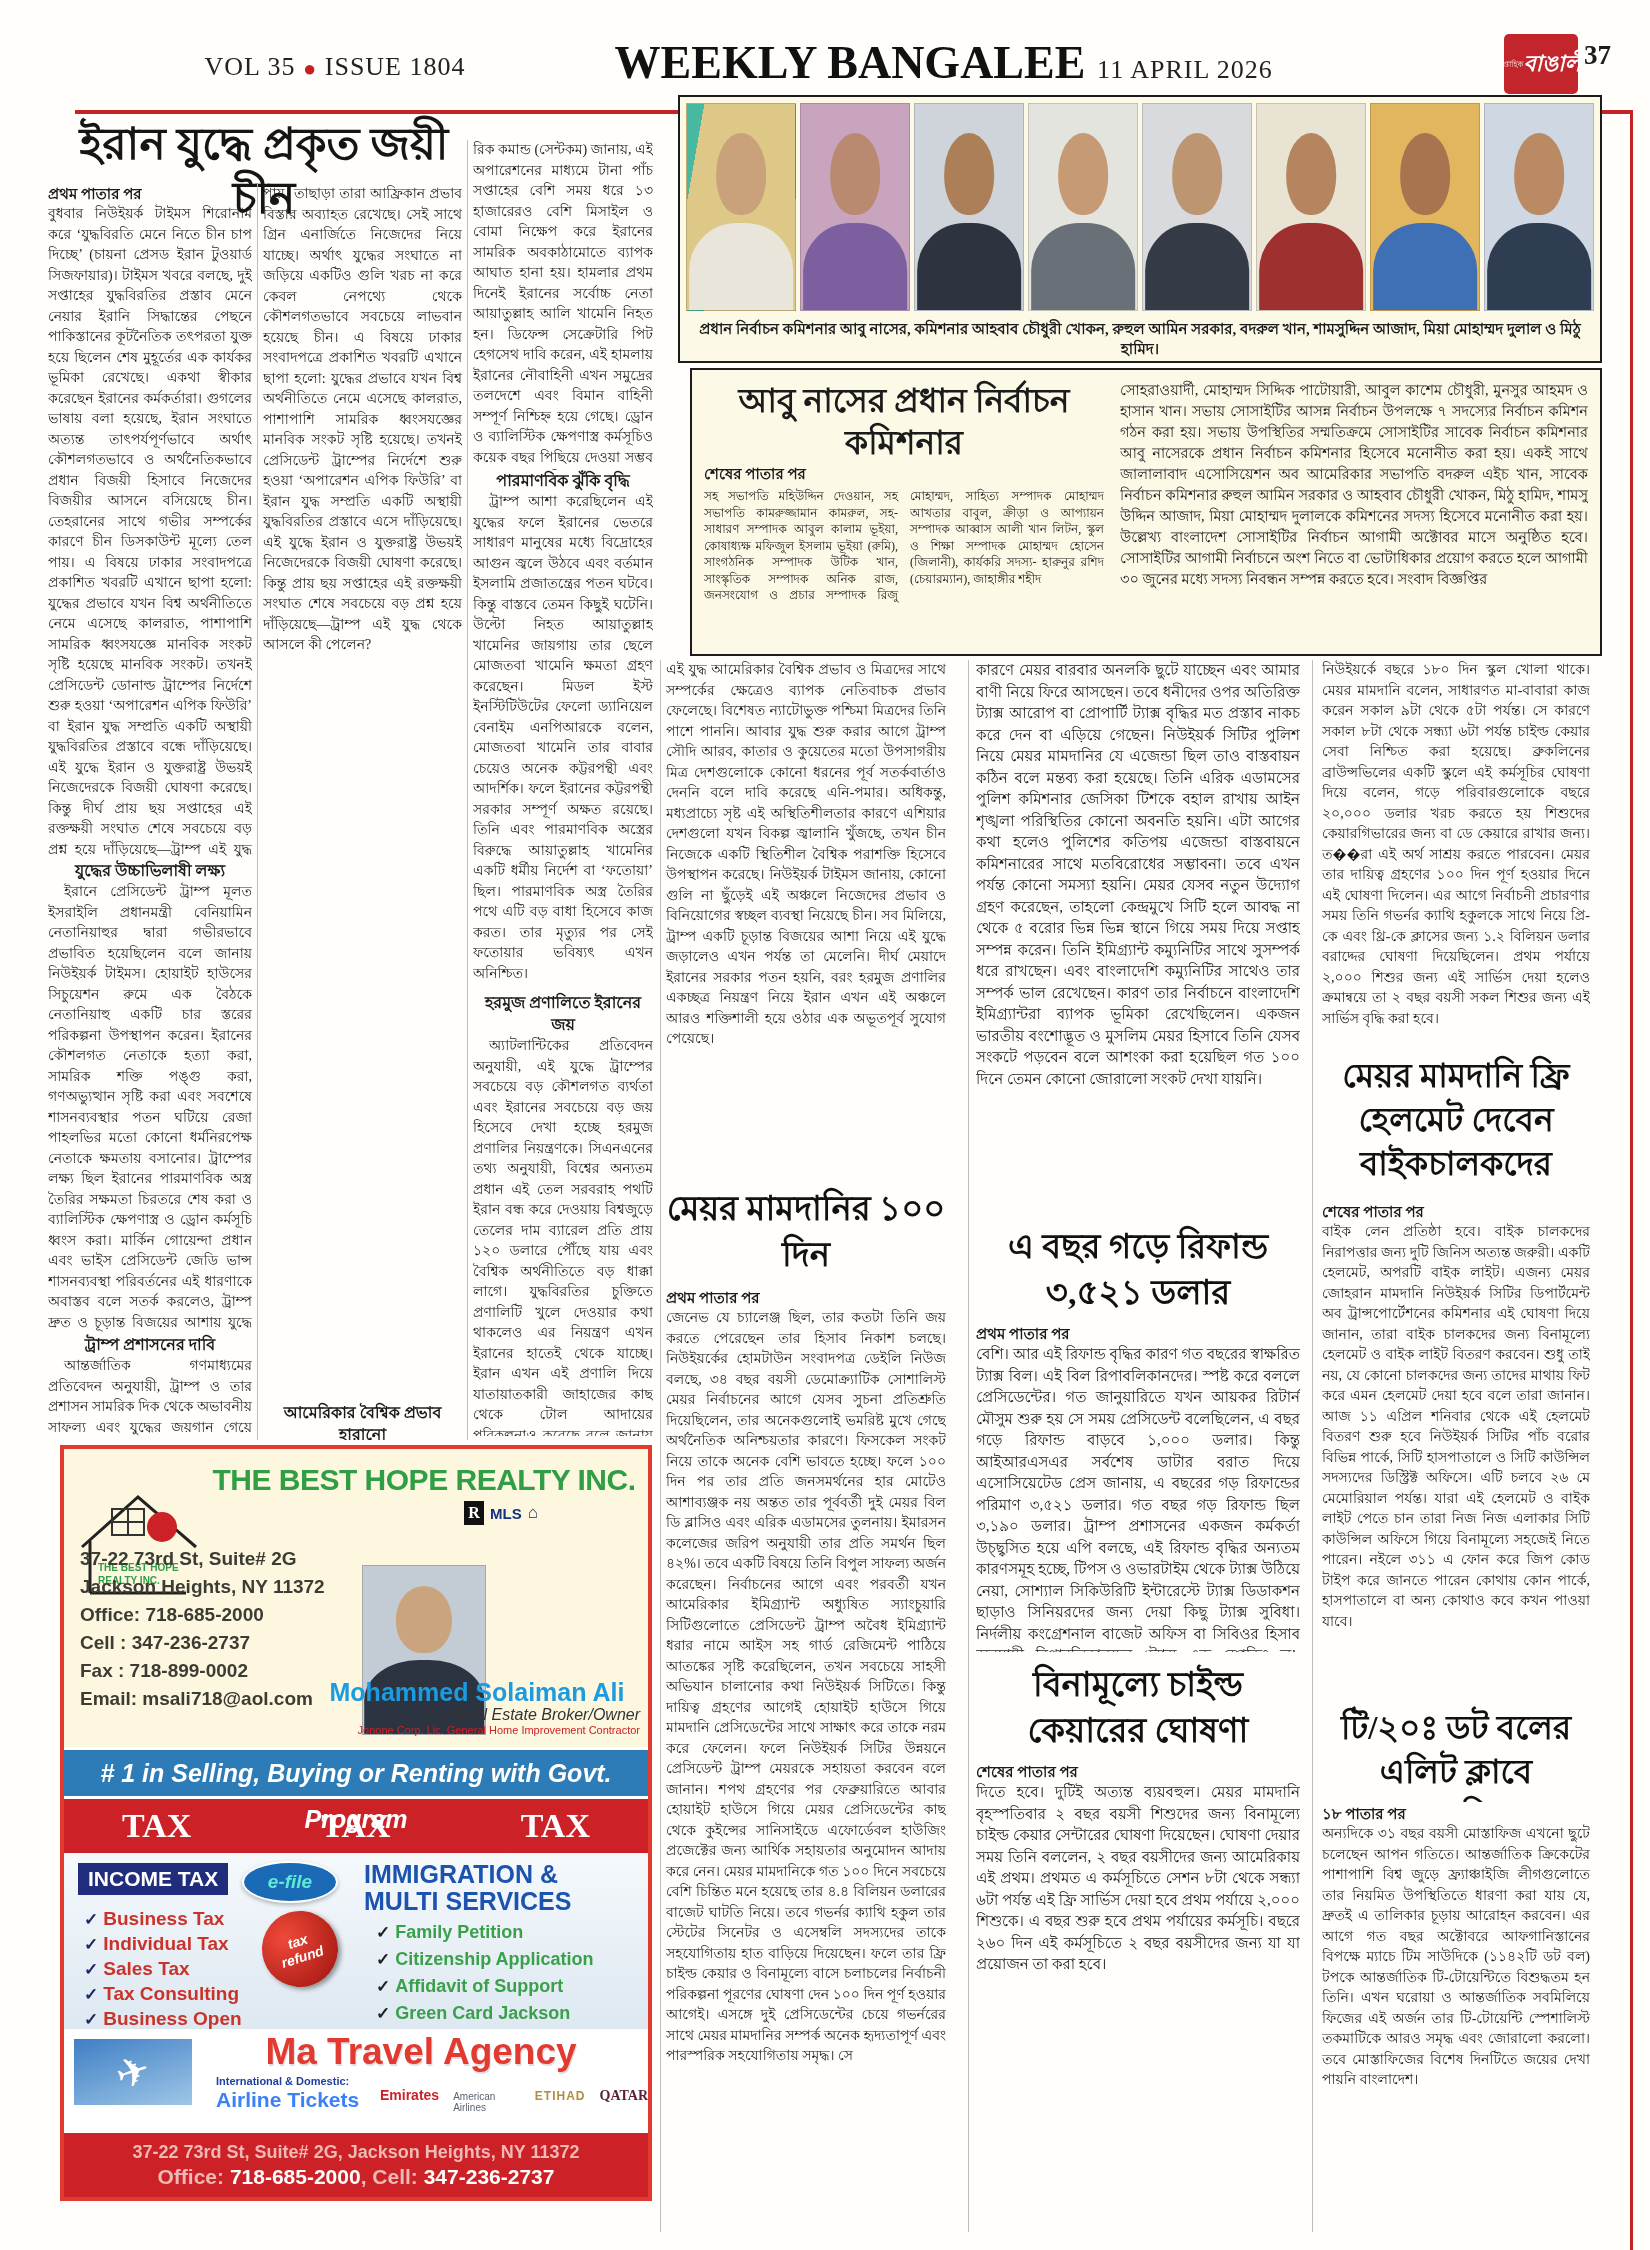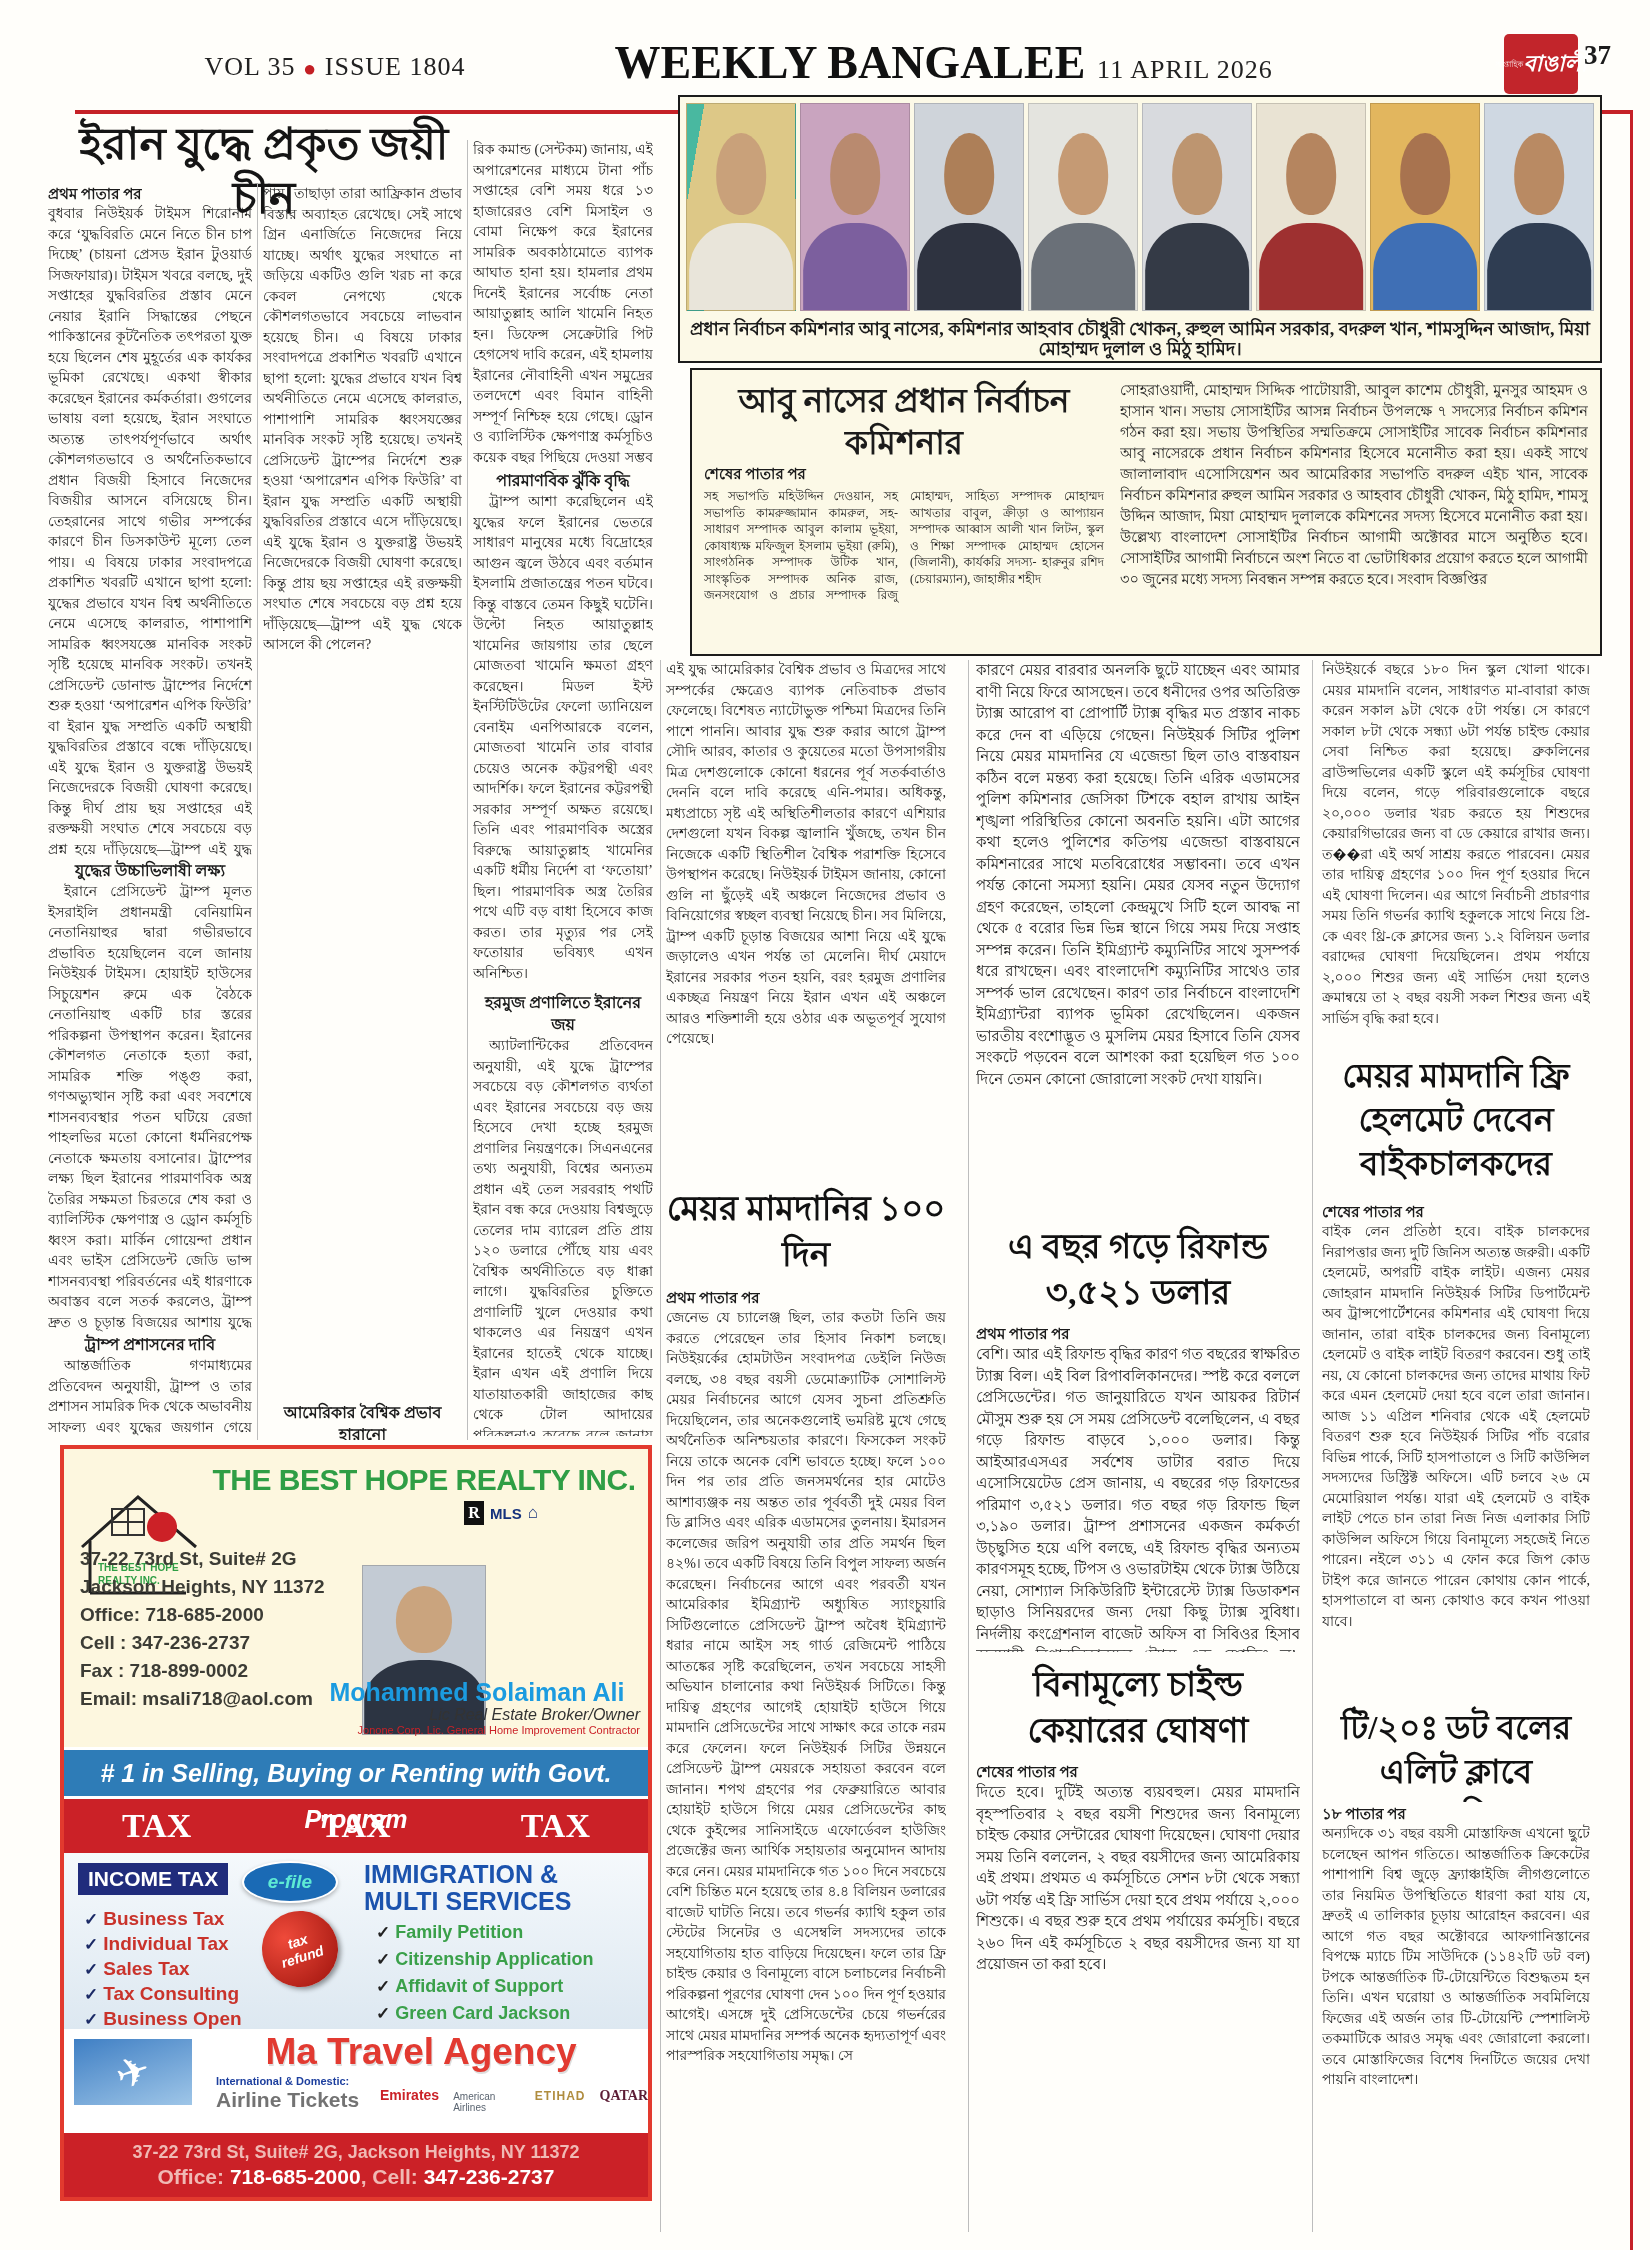--- a/index.html
+++ b/index.html
@@ -30,21 +30,21 @@
   .photo .head{position:absolute;left:50%;top:14%;transform:translateX(-50%);width:46%;height:40%;border-radius:50% 50% 46% 46%;}
   .photo .torso{position:absolute;left:50%;bottom:-8%;transform:translateX(-50%);width:96%;height:50%;border-radius:46% 46% 0 0;}
   .p1{background:linear-gradient(100deg,#49b8a0 0 12%,#ddc887 12%);} .p1 .head{background:#c9a17a;} .p1 .torso{background:#e9e5da;}
   .p2{background:#c9a4bf;} .p2 .head{background:#b98a6f;} .p2 .torso{background:#7c5f9e;}
   .p3{background:#cfd4da;} .p3 .head{background:#ad7f58;} .p3 .torso{background:#2e3340;}
   .p4{background:#e4e4df;} .p4 .head{background:#c59a74;} .p4 .torso{background:#6a7078;}
   .p5{background:#d8dade;} .p5 .head{background:#bd9570;} .p5 .torso{background:#343a46;}
   .p6{background:#e9e3d3;} .p6 .head{background:#b5855f;} .p6 .torso{background:#9e3030;}
   .p7{background:#e2b65e;} .p7 .head{background:#a8734f;} .p7 .torso{background:#3f6fb5;}
   .p8{background:#cfd8e2;} .p8 .head{background:#b98a63;} .p8 .torso{background:#2f3d52;}
-  .caption{font-size:18px;font-weight:600;text-align:center;margin-top:8px;line-height:20px;}
+  .caption{font-size:15px;font-weight:600;text-align:center;margin-top:8px;line-height:20px;}
   
   .comm-box{background:#fcf9e7;border:2px solid #1c1c1c;box-sizing:border-box;padding:10px 12px;display:flex;gap:16px;}
   .comm-left{width:400px;flex:none;}
   .comm-head{font-size:33px;line-height:42px;font-weight:700;text-align:center;}
   .comm-left .cols2{column-count:2;column-gap:12px;font-size:12px;line-height:16.5px;text-align:justify;height:150px;overflow:hidden;margin-top:4px;}
   .comm-right{flex:1;font-size:14.5px;line-height:21px;text-align:justify;overflow:hidden;}
   
   .adwrap{border:4px solid #e23a2e;box-sizing:border-box;background:#fff;font-family:"Liberation Sans",sans-serif;}
   .realty{position:relative;height:298px;background:#fdf7df;}
   .realty-title{position:absolute;left:138px;top:14px;width:444px;text-align:center;font-weight:700;font-size:30px;letter-spacing:-.5px;color:#2f9e45;}
@@ -70,21 +70,21 @@
   .chk{color:#1b2a66;margin-right:5px;font-size:17px;}
   .inc-list{left:20px;top:54px;font-size:19px;line-height:24px;color:#c9332b;}
   .imm-title{position:absolute;left:300px;top:8px;font-weight:700;font-size:25px;line-height:27px;color:#1b53ae;}
   .multi-list{left:312px;top:66px;font-size:18px;line-height:26px;color:#3aa04a;}
   .multi-list .chk{color:#222;}
   .travel{position:relative;height:104px;background:#fff;overflow:hidden;}
   .plane{position:absolute;left:10px;top:10px;width:118px;height:66px;background:linear-gradient(160deg,#3f7fc4,#9fc6e8);display:flex;align-items:center;justify-content:center;}
   .plane span{color:#fff;font-size:40px;transform:rotate(-18deg);font-family:"DejaVu Sans",sans-serif;}
   .trav-title{position:absolute;left:132px;top:2px;width:450px;text-align:center;color:#e23a31;font-weight:700;font-size:37px;text-shadow:1px 2px 0 #00000022;}
   .trav-tag1{position:absolute;left:152px;top:46px;color:#1d3f9e;font-weight:700;font-size:11px;}
-  .trav-tag2{position:absolute;left:152px;top:59px;color:#737373;font-weight:700;font-size:21px;}
+  .trav-tag2{position:absolute;left:152px;top:59px;color:#3b82f6;font-weight:700;font-size:21px;}
   .airlines{position:absolute;left:316px;top:58px;display:flex;gap:14px;align-items:baseline;}
   .al-em{color:#cb2127;font-weight:700;font-size:14px;}
   .al-aa{color:#5a6470;font-size:10px;}
   .al-et{color:#b08d3f;font-weight:700;font-size:12px;letter-spacing:1px;}
   .al-qa{color:#5c1d35;font-weight:700;font-size:14px;font-family:"Liberation Serif",serif;}
   .adfooter{height:64px;background:#cb2127;text-align:center;padding-top:7px;box-sizing:border-box;}
   .adfooter .l1{color:#f0b9b4;font-weight:700;font-size:18px;line-height:24px;}
   .adfooter .l2{font-size:21px;line-height:26px;color:#f0b9b4;font-weight:700;}
   .adfooter .l2 b{color:#ffffff;}
 </style>

